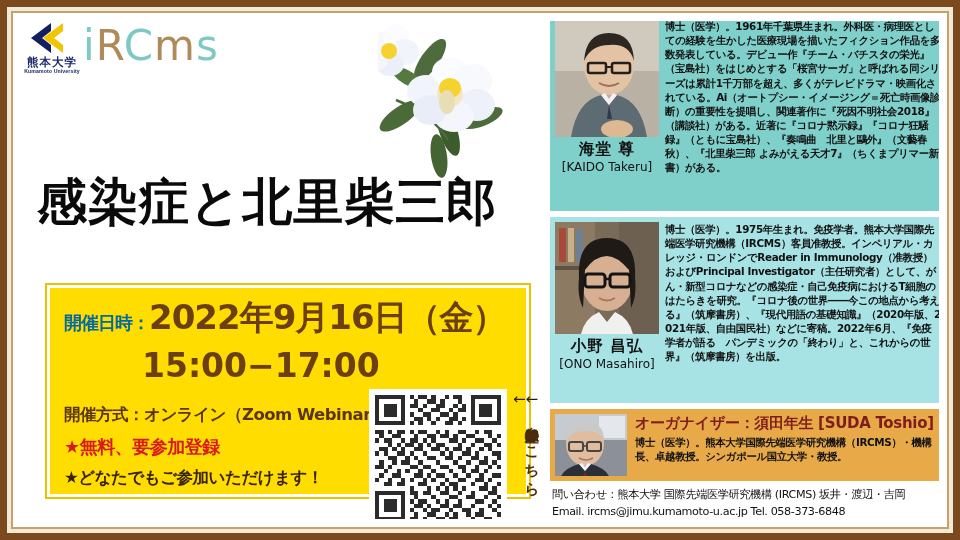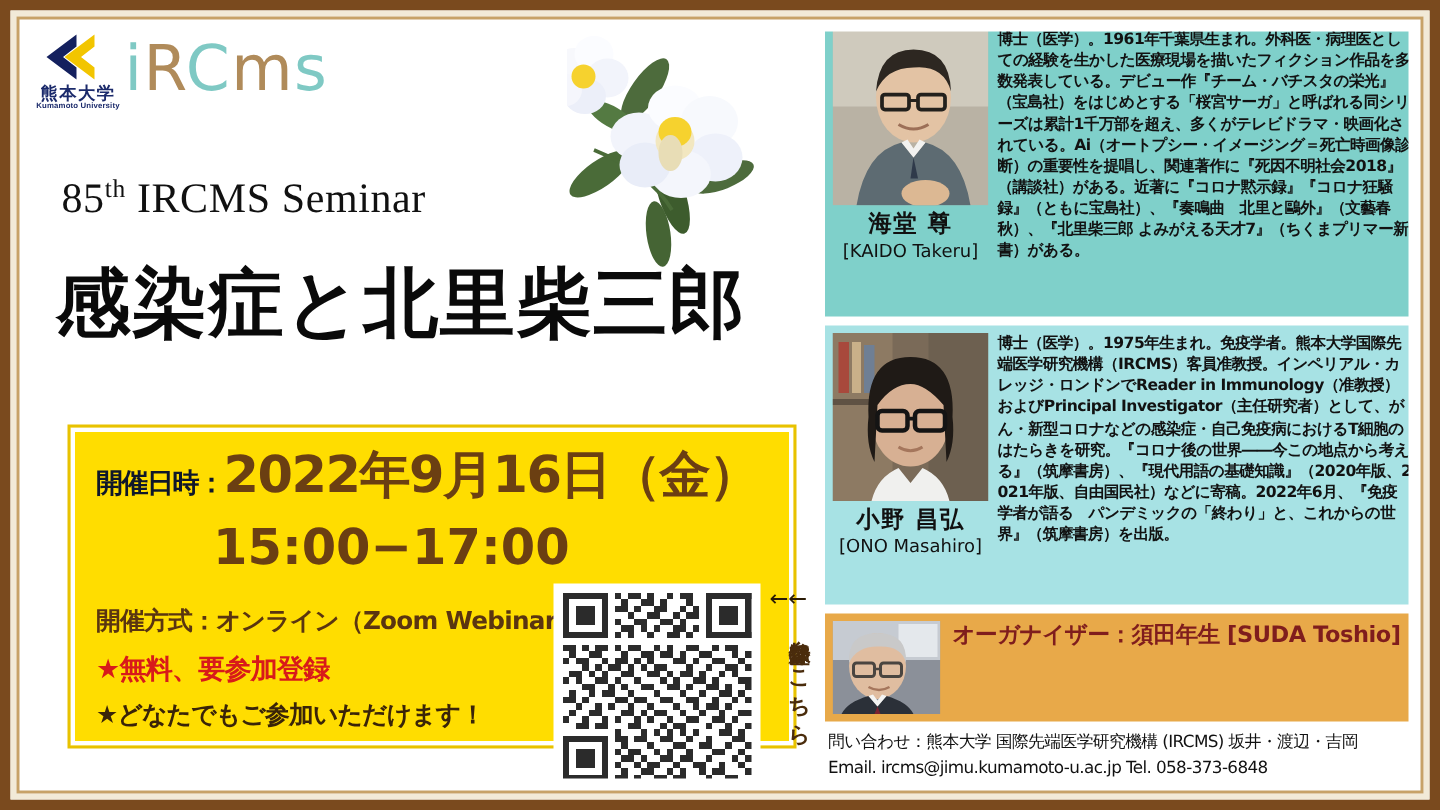--- a/index.html
+++ b/index.html
@@ -136,21 +136,21 @@
     box-sizing: border-box;
     padding: 12px 14px 10px 14px;
   }
   .row-date {
     display: flex;
     align-items: baseline;
     white-space: nowrap;
   }
   .lbl {
     font-size: 18px;
-    color: #0f172a;
+    color: #0369a1;
     font-weight: 700;
     letter-spacing: -1px;
     font-family: "DejaVu Sans", sans-serif;
   }
   .date-big {
     font-size: 34px;
     font-weight: 700;
     color: #6b3f12;
     letter-spacing: -1px;
     font-family: "DejaVu Sans", sans-serif;
@@ -385,21 +385,20 @@
         <svg class="ku-mark" width="62" height="34" viewBox="0 0 62 34">
           <path d="M42 2 L22 17 L42 32 L42 24 L33 17 L42 10 Z" fill="#f2c500"></path>
           <path d="M30 2 L10 17 L30 32 L30 24 L21 17 L30 10 Z" fill="#14205e"></path>
         </svg>
         <div class="ku-name">熊本大学</div>
         <div class="ku-name-en">Kumamoto University</div>
       </div>
       <div class="ircms-logo"><span class="t">i</span><span class="b">R</span><span class="t">C</span><span class="b">m</span><span class="t">s</span></div>
     </div>
 
-    <div class="seminar-no"><span>85</span><sup>th</sup> <span>IRCMS Seminar</span></div>
 
     <div class="main-title">感染症と北里柴三郎</div>
 
     <div class="info-box">
       <div class="row-date">
         <span class="lbl">開催日時：</span>
         <span class="date-big">2022年9月16日（金）</span>
       </div>
       <div class="time-big">15:00−17:00</div>
       <div class="row-mode">開催方式：オンライン（Zoom Webinar）</div>
@@ -710,20 +709,21 @@
           <rect x="32" y="28" width="14" height="9" rx="2" fill="none" stroke="#4a4540" stroke-width="2"></rect>
           <line x1="28" y1="32" x2="32" y2="32" stroke="#4a4540" stroke-width="1.6"></line>
           <path d="M24 44 Q31 48 38 44" stroke="#a5765c" stroke-width="1.6" fill="none"></path>
           <path d="M6 62 Q10 54 24 50 L30 57 L36 50 Q50 54 54 62 Z" fill="#2b3038"></path>
           <path d="M24 50 L30 57 L36 50 L33 49 L30 53 L27 49 Z" fill="#f4f4f2"></path>
           <path d="M30 57 L32 62 L28 62 Z" fill="#7a2230"></path>
         </svg>
       </div>
       <div class="org-body">
         <div class="org-title">オーガナイザー：須田年生 [SUDA Toshio]</div>
+        <div class="org-desc">博士（医学）。熊本大学国際先端医学研究機構（IRCMS）・機構長、卓越教授。シンガポール国立大学・教授。</div>
       </div>
     </div>
 
     <div class="contact">
       <div>問い合わせ：熊本大学 国際先端医学研究機構 (IRCMS) 坂井・渡辺・吉岡</div>
       <div>Email. ircms@jimu.kumamoto-u.ac.jp   Tel. 058-373-6848</div>
     </div>
 
   </div>
 </div>

